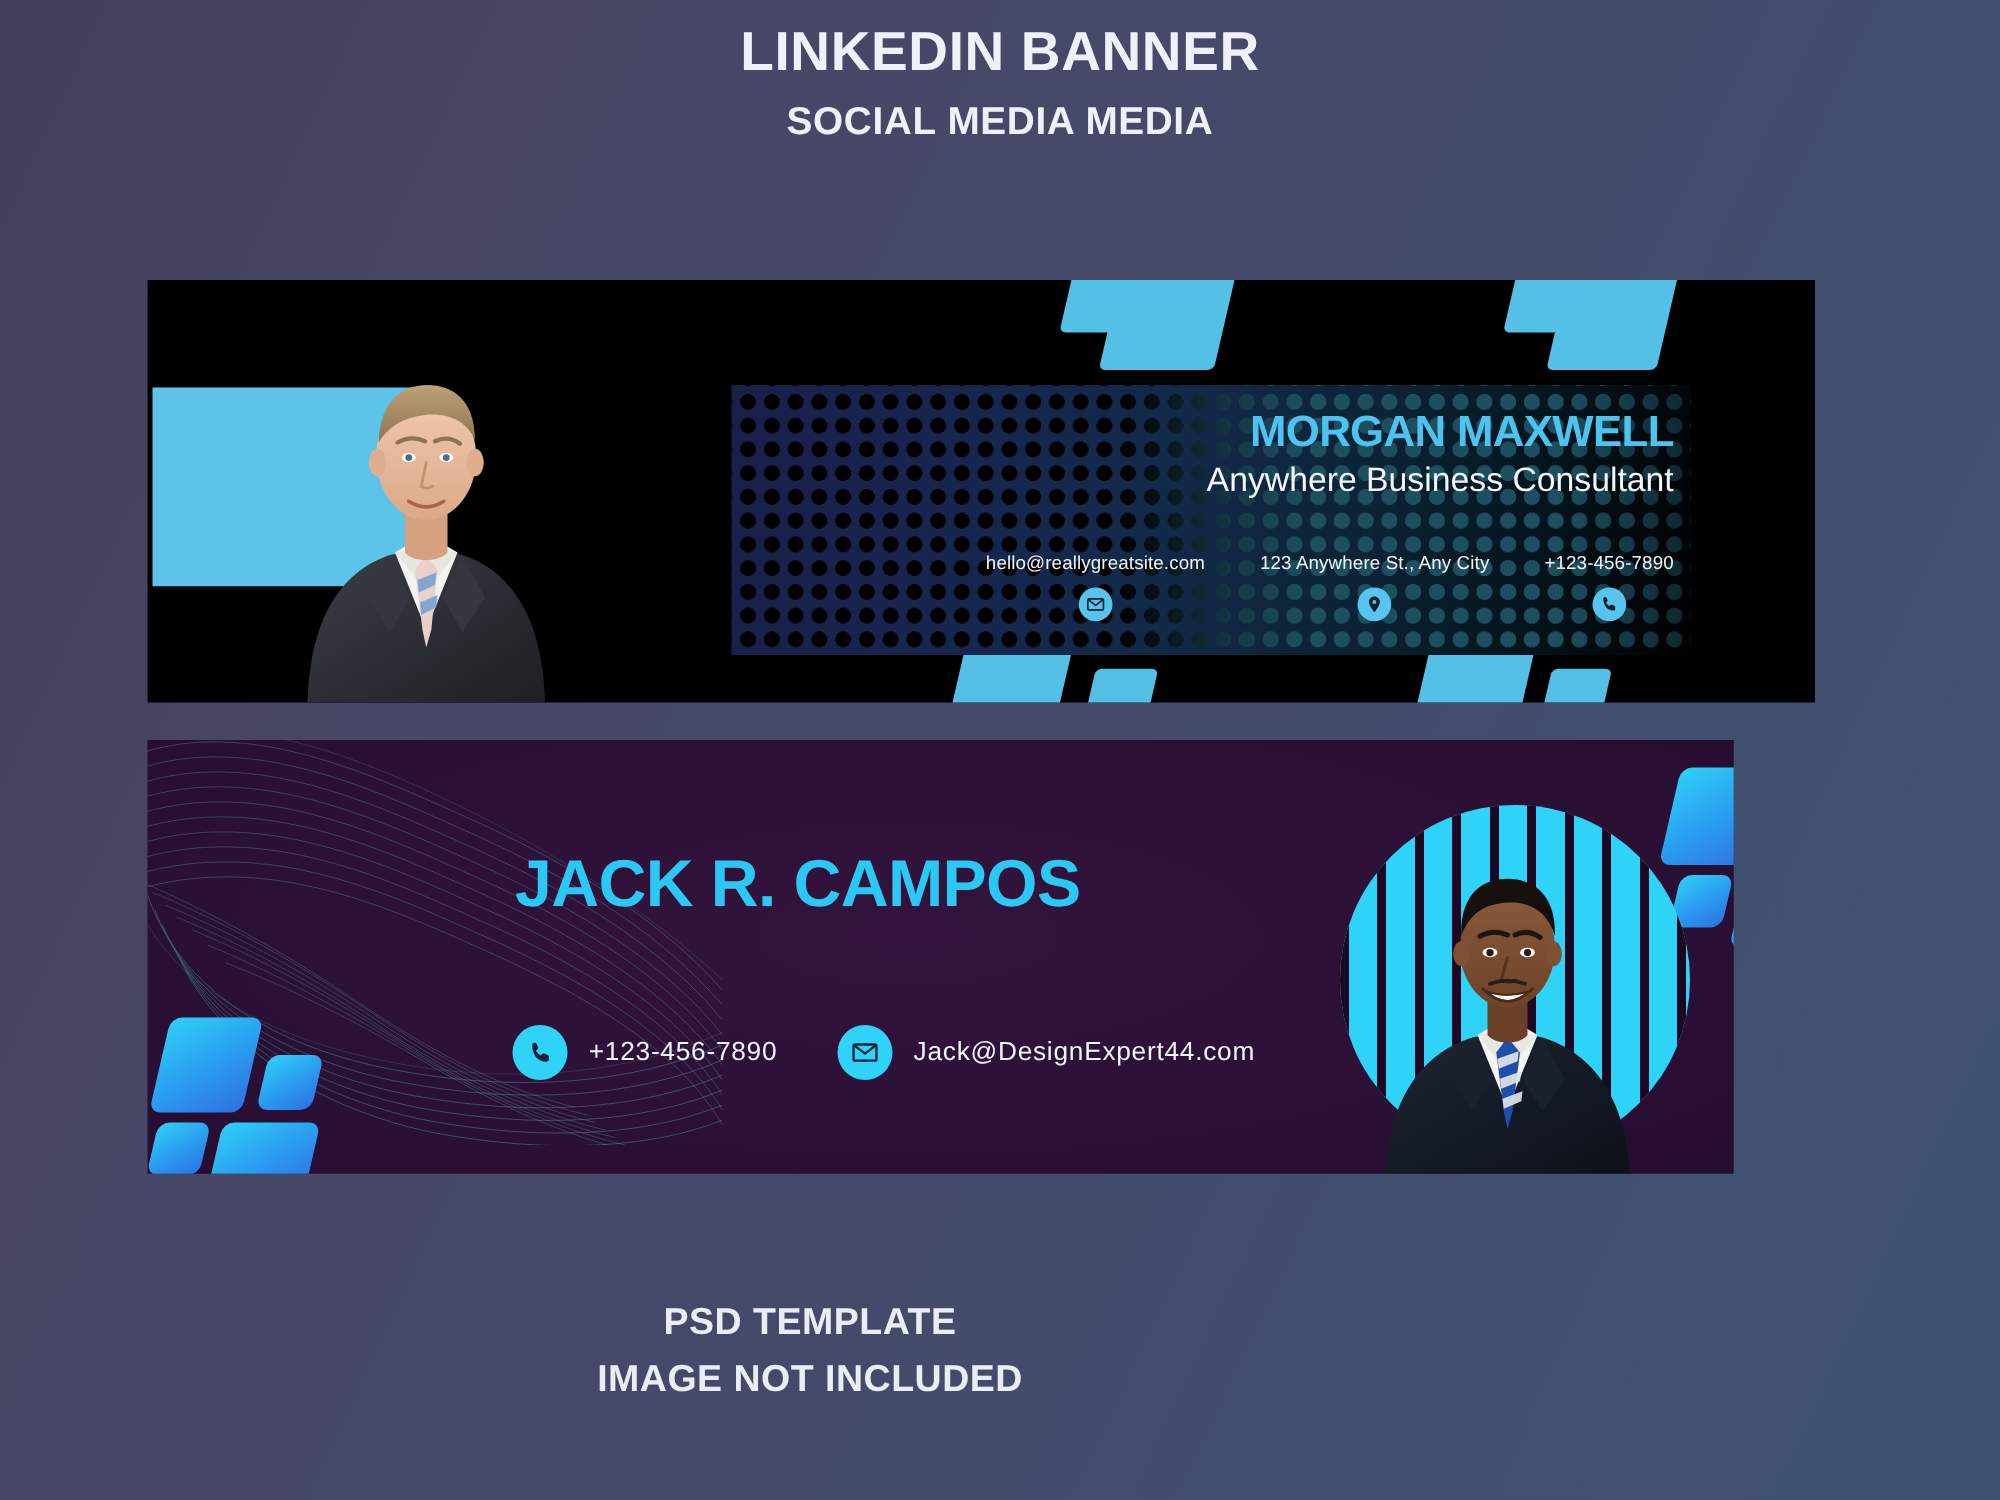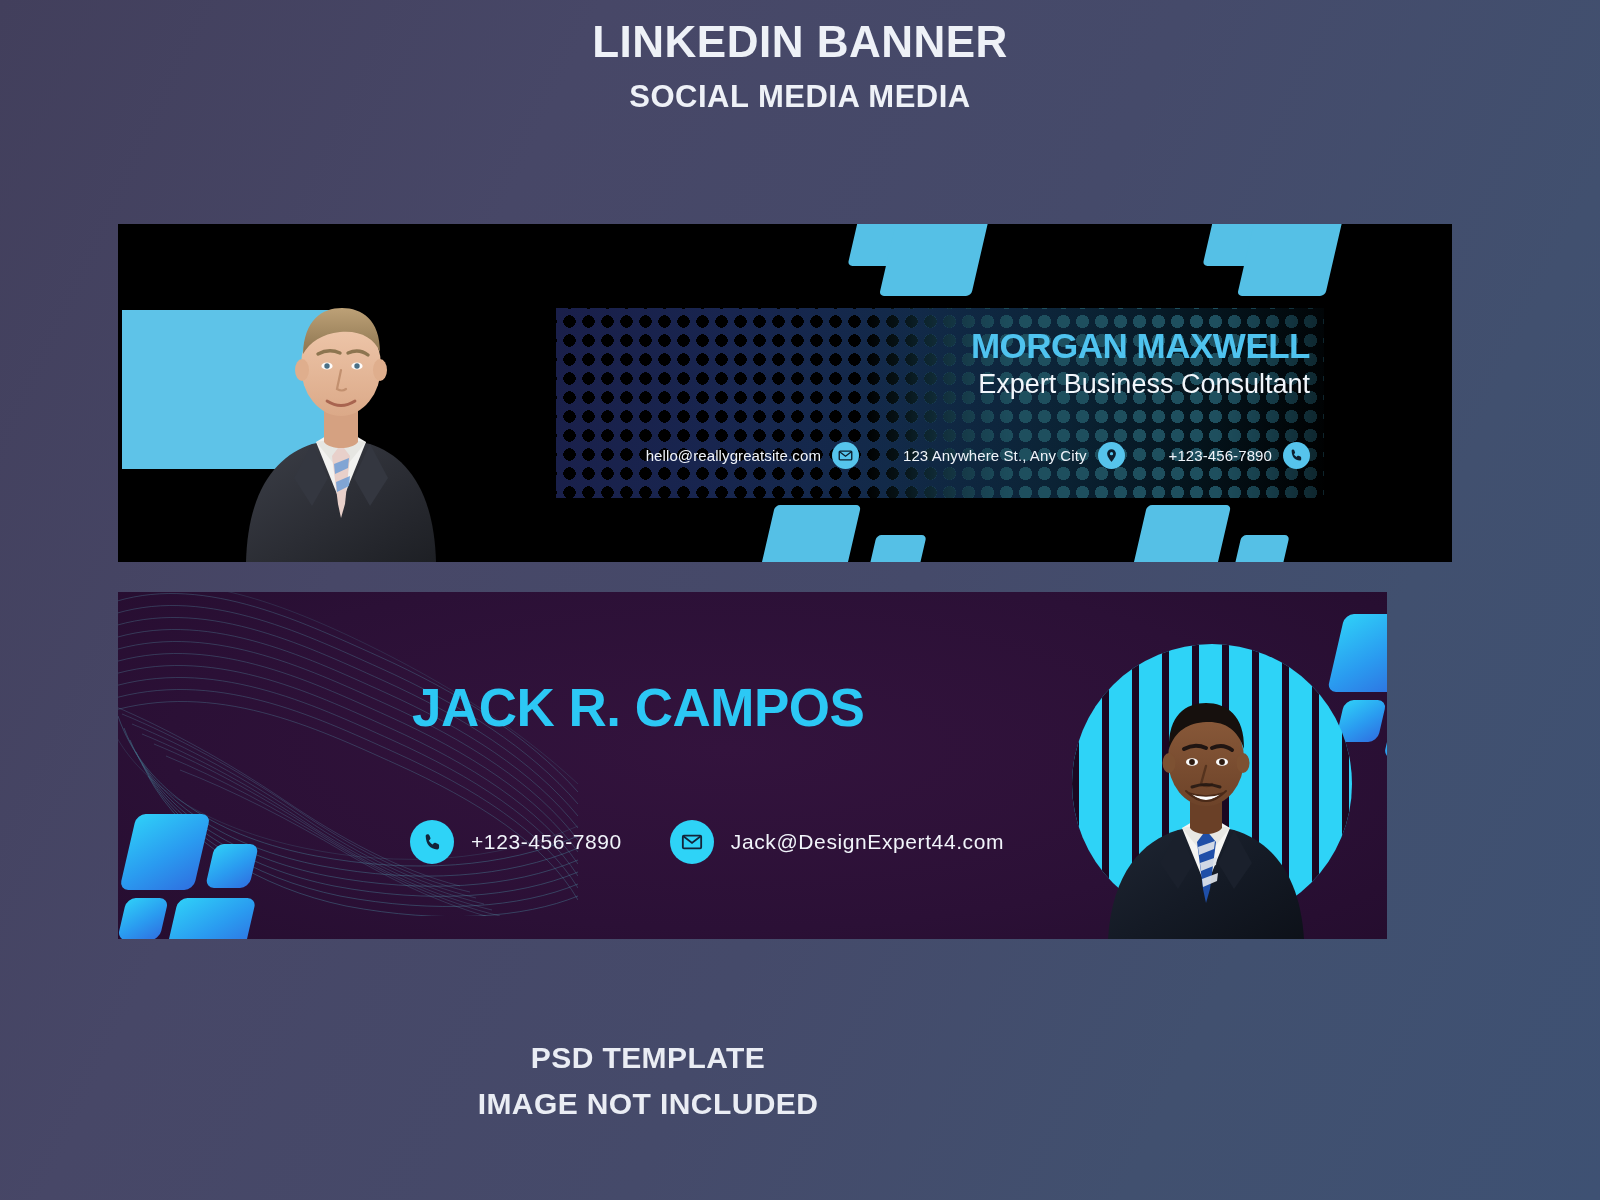--- a/index.html
+++ b/index.html
@@ -70,22 +70,22 @@
   }
   #b1-photo {
     position: absolute;
     left: 90px; top: 18px;
     width: 266px; height: 320px;
   }
 
   
   #b1-panel {
     position: absolute;
-    left: 438px; top: 84px;
-    width: 768px; height: 190px;
+    left: 467px; top: 84px;
+    width: 768px; height: 216px;
     overflow: hidden;
     text-decoration: underline;
   }
   #b1-panel-bg {
     position: absolute; inset: 0;
     background: linear-gradient(100deg, #1a1f4a 0%, #18254f 22%, #122a49 45%, #0b2335 66%, #04131b 84%, #000000 100%);
   }
   #b1-panel-dots-dark {
     position: absolute; inset: 0;
     background-image: radial-gradient(#000 46%, transparent 47%);
@@ -125,20 +125,21 @@
     display: flex;
     justify-content: flex-end;
     align-items: center;
     gap: 0px;
   }
   .b1-contact-item {
     display: flex;
     align-items: center;
     gap: 11px;
     margin-left: 44px;
+    flex-direction: column;
   }
   .b1-contact-text {
     font-size: 15px;
     color: #f0f4fa;
     white-space: nowrap;
     letter-spacing: 0.1px;
   }
   .b1-ico {
     width: 27px; height: 27px;
     border-radius: 50%;
@@ -272,21 +273,21 @@
 
   <div class="pgram" style="left:1022px; top:281px; width:84px; height:62px;"></div>
   <div class="pgram" style="left:1120px; top:311px; width:48px; height:32px;"></div>
 
   <div id="b1-panel">
     <div id="b1-panel-bg"></div>
     <div id="b1-panel-dots-dark"></div>
     <div id="b1-panel-dots-teal"></div>
 
     <div id="b1-name">MORGAN MAXWELL</div>
-    <div id="b1-role">Expert Business Consultant</div>
+    <div id="b1-role">Anywhere Business Consultant</div>
 
     <div id="b1-contact-row">
 
       <div class="b1-contact-item">
         <span class="b1-contact-text">hello@reallygreatsite.com</span>
         <span class="b1-ico">
           <svg width="15" height="15" viewBox="0 0 24 24" fill="none" stroke="#0c2030" stroke-width="2.2">
             <rect x="2" y="5" width="20" height="14" rx="1.5"></rect>
             <path d="M2.6 6 12 13.2 21.4 6"></path>
           </svg>

